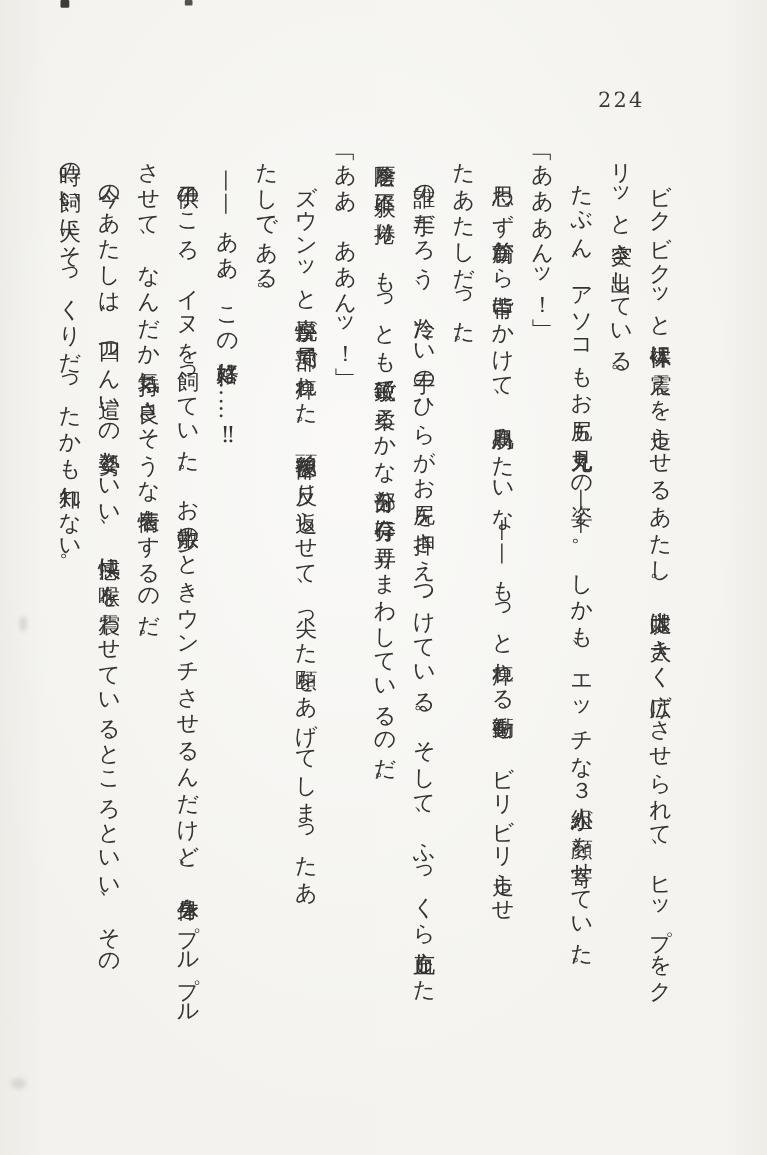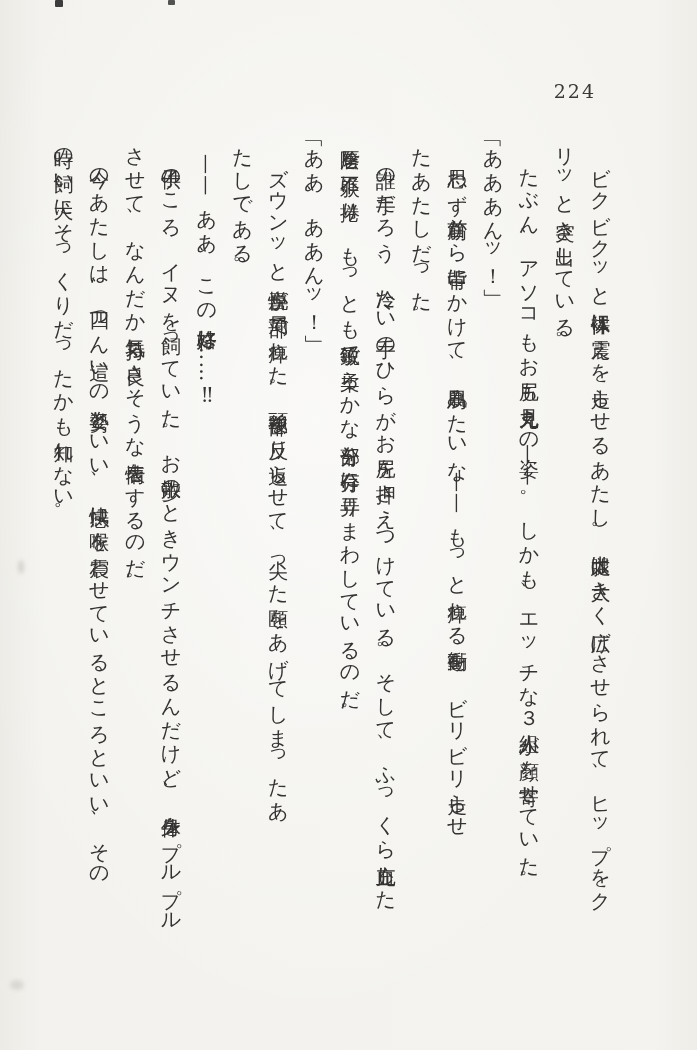--- a/index.html
+++ b/index.html
@@ -19,21 +19,21 @@
     background:
       radial-gradient(ellipse at 45% 40%, rgba(255,255,255,0.55), rgba(255,255,255,0) 70%),
       linear-gradient(90deg, #ecebe6 0%, #f3f2ee 6%, #f4f3ef 94%, #eeede8 100%);
     font-family: "DejaVu Serif", "Liberation Serif", serif;
     color: #333231;
   }
   
   .page-number {
     position: absolute;
     top: 80px;
-    right: 101px;
+    right: 111px;
     font-size: 19px;
     letter-spacing: 2px;
     color: #3a3938;
   }
   
   .text-block {
     position: absolute;
     top: 134px;
     right: 79px;
     height: 870px;

